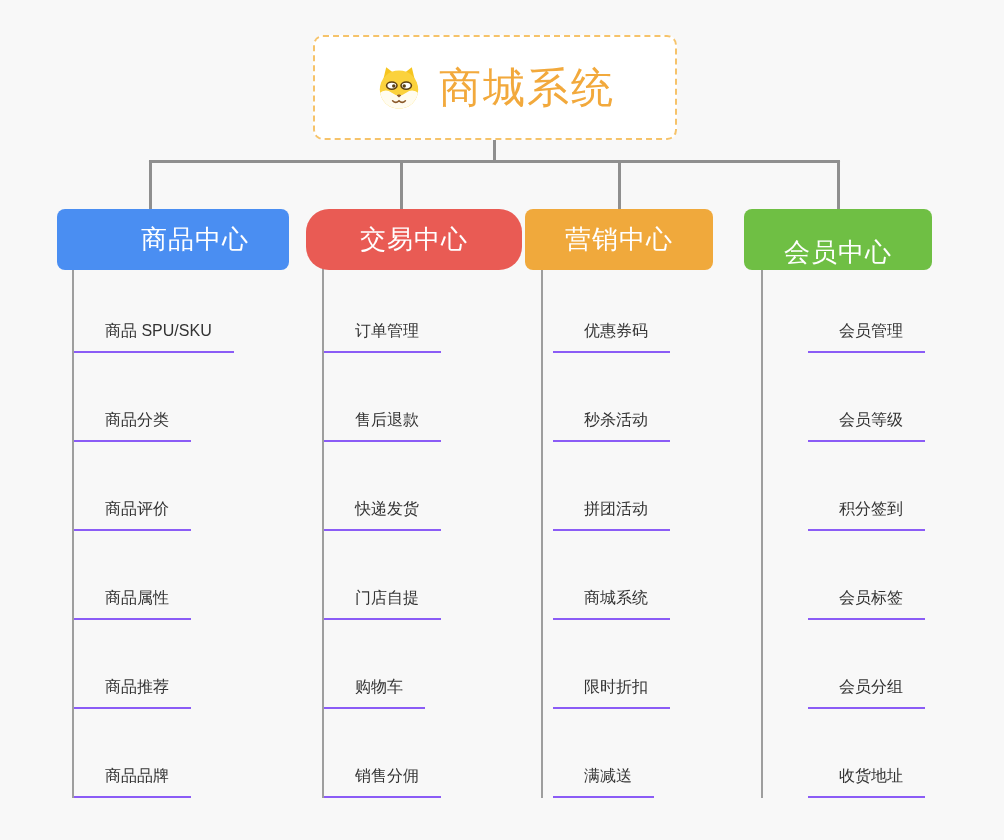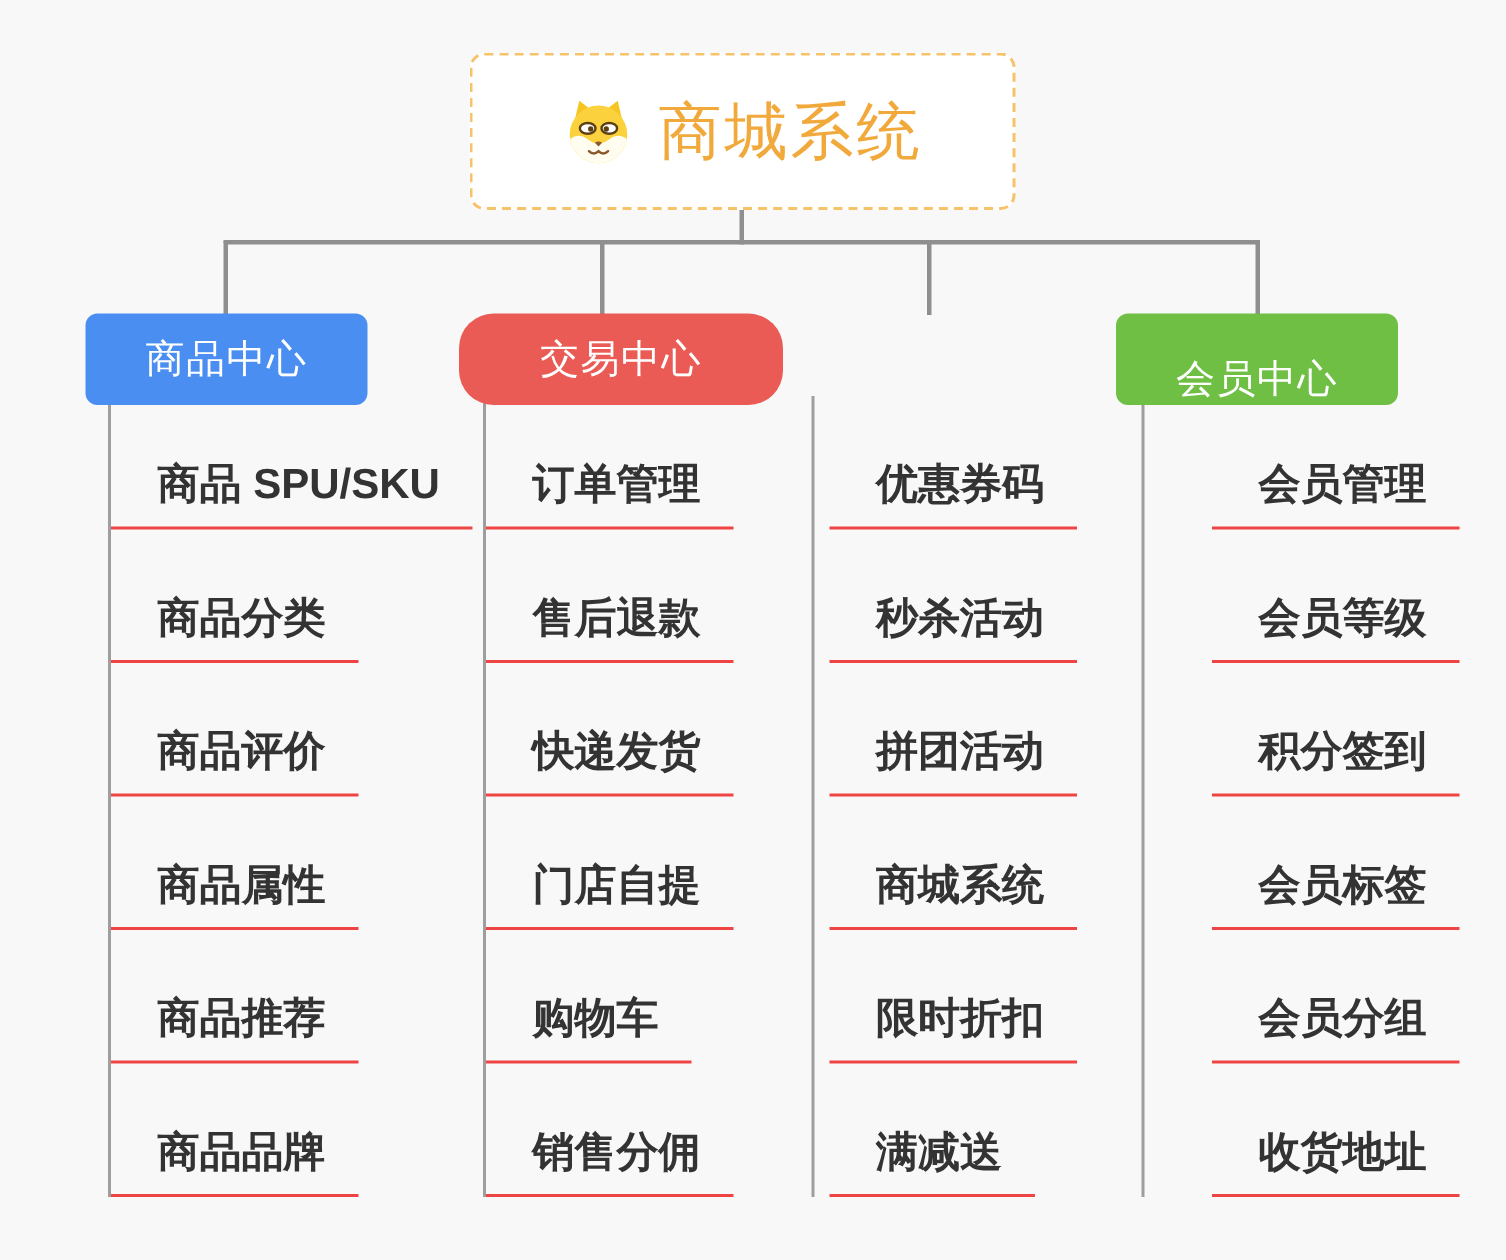--- a/index.html
+++ b/index.html
@@ -26,22 +26,22 @@
   .branch span{color:#FFFFFF;font-size:26px;letter-spacing:1px;}
   .branch-0{left:57px;width:188px;}
   .branch-1{left:306px;width:216px;border-radius:23px;}
   .branch-2{left:525px;width:188px;}
   .branch-3{left:744px;width:188px;}
 
   
   .col{position:absolute;top:264px;height:534px;border-left:2px solid #9E9E9E;z-index:1;}
   .col-0{left:72px;} .col-1{left:322px;} .col-2{left:541px;padding-left:10px;} .col-3{left:761px;padding-left:45px;}
   .item-row{height:89px;display:flex;align-items:flex-end;}
-  .item-label{display:inline-block;white-space:nowrap;font-size:28px;color:#333333;
-    padding:0 22px 9px 31px;border-bottom:2px solid #ef4444;font-weight:bold;}
+  .item-label{display:inline-block;white-space:nowrap;font-size:16px;color:#333333;
+    padding:0 22px 9px 31px;border-bottom:2px solid #8b5cf6;}
 </style>
 </head>
 <body>
 
 <div class="canvas">
 
   <div class="line root-stub" style="background: rgb(143, 143, 143);"></div>
   <div class="line h-bar" style="background: rgb(143, 143, 143);"></div>
   <div class="line drop drop-0" style="background: rgb(143, 143, 143);"></div>
   <div class="line drop drop-1" style="background: rgb(143, 143, 143);"></div>
@@ -62,25 +62,28 @@
         <ellipse cx="39" cy="26" rx="6.5" ry="4.5" fill="#FFFFFF" stroke="#5C4012" stroke-width="2"></ellipse>
         <circle cx="23.5" cy="26.5" r="2.2" fill="#5C4012"></circle>
         <circle cx="36.5" cy="26.5" r="2.2" fill="#5C4012"></circle>
         <path d="M27 38 Q30 36 33 38 L30 41 Z" fill="#8B5A2B"></path>
         <path d="M22 45 Q26 49 30 45 Q34 49 38 45" stroke="#8B5A2B" stroke-width="2" fill="none" stroke-linecap="round"></path>
       </svg>
     </span>
     <span class="root-title" style="color: rgb(242, 169, 60);">商城系统</span>
   </div>
 
-  <div class="branch branch-0" style="background: rgb(74, 142, 242);">
+  <div class="branch branch-0" style="background: rgb(74, 142, 242); padding-left: 44px;">
     <span>商品中心</span>
   </div>
   <div class="branch branch-1" style="background: rgb(233, 91, 84);">
     <span>交易中心</span>
+  </div>
+  <div class="branch branch-2" style="background: rgb(240, 169, 60);">
+    <span>营销中心</span>
   </div>
   <div class="branch branch-3" style="background: rgb(111, 191, 68); align-items: flex-end;">
     <span>会员中心</span>
   </div>
 
   <div class="col col-0">
     <div class="item-row">
         <span class="item-label">商品 SPU/SKU</span>
       </div>
     <div class="item-row">

